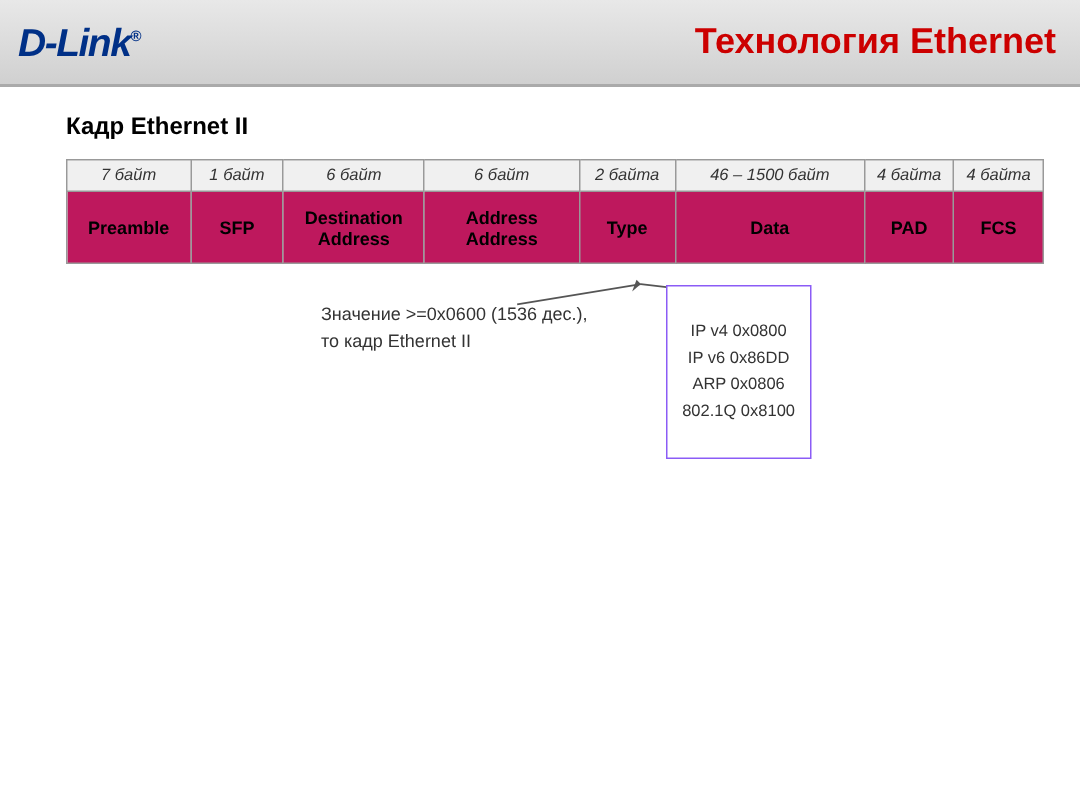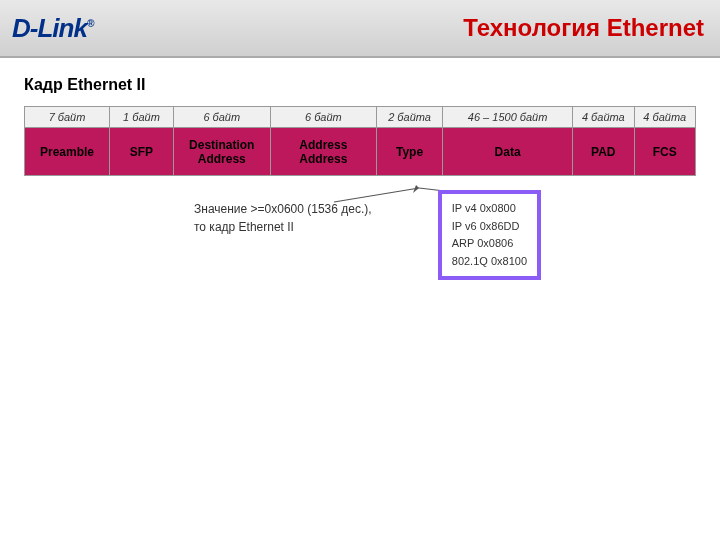--- a/index.html
+++ b/index.html
@@ -50,20 +50,21 @@
     .page-title {
       font-size: 24px;
       font-weight: bold;
       color: #cc0000;
       font-family: Arial, Helvetica, sans-serif;
     }
 
     
     .content {
       padding: 18px 24px;
+      margin-left: 20px;
     }
 
     .section-title {
       font-size: 16px;
       font-weight: bold;
       color: #000;
       margin-bottom: 12px;
     }
 
     
@@ -118,26 +119,27 @@
       top: 20px;
       font-size: 12px;
       color: #333;
       line-height: 1.5;
     }
 
     .ip-box {
       position: absolute;
       right: 155px;
       top: 10px;
-      border: 4px solid #8b5cf6;
+      border: 1px solid #8b5cf6;
       background: #fff;
-      padding: 6px 10px;
+      padding: 22px 10px;
       font-size: 11px;
       line-height: 1.6;
       color: #333;
+      text-align: center;
     }
 
     
     .arrow-svg {
       position: absolute;
       top: 0;
       left: 0;
       width: 100%;
       height: 100%;
       pointer-events: none;

